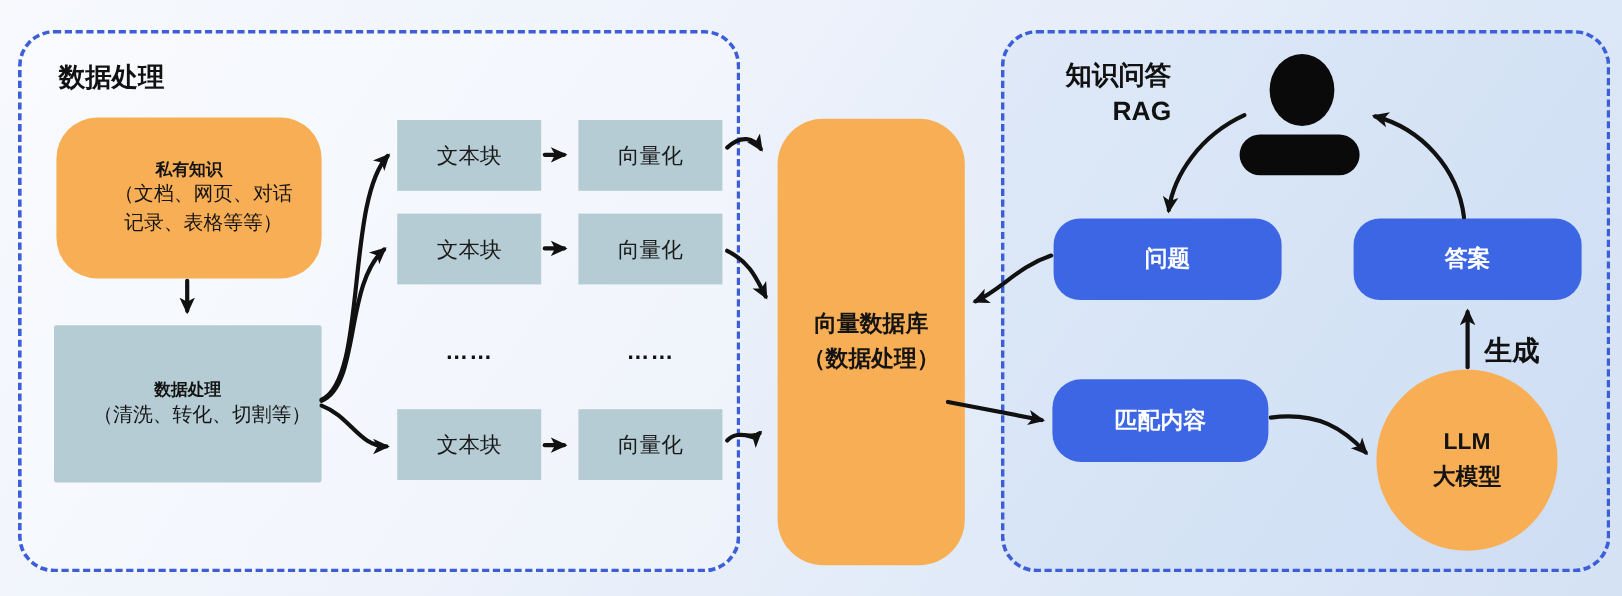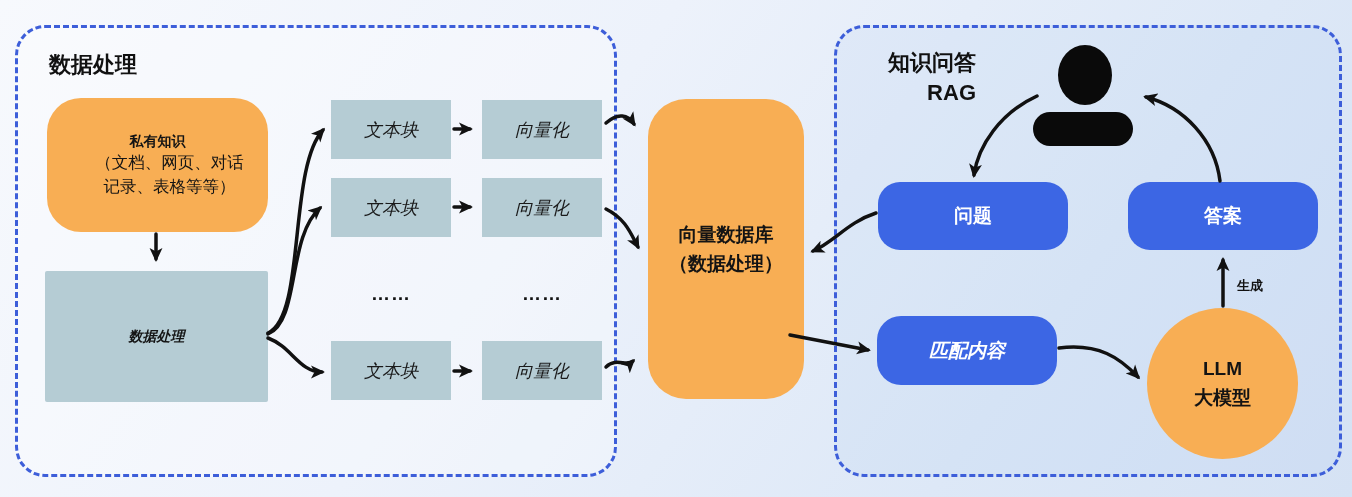--- a/index.html
+++ b/index.html
@@ -26,50 +26,50 @@
     font-size: 22px; font-weight: 700; color: #111;
     line-height: 1.35;
     white-space: pre-line;
   }
   #left-title  { left: 49px; top: 50px; }
   #right-title { left: 870px; top: 48px; width: 106px; text-align: right; }
 
   .node { position: absolute; display: flex; flex-direction: column; align-items: center; justify-content: center; text-align: center; }
 
   .orange { background: #f8ae54; }
-  .steel  { background: #b5ccd4; font-style: italic; }
+  .steel  { background: #b5ccd4; }
   .blue   { background: #3c66e4; color: #fff; }
 
   #pk-node { left: 47px; top: 98px; width: 221px; height: 134px; border-radius: 34px; padding: 0 21px; }
   #dp-node { left: 45px; top: 271px; width: 223px; height: 131px; border-radius: 2px; padding: 0 8px; }
   .node-title { font-size: 14px; font-weight: 700; line-height: 1.45; }
   .node-sub   { font-size: 16.5px; font-weight: 400; line-height: 1.45; margin-left: 24px; }
 
   .small-box { width: 120px; height: 59px; font-size: 18px; font-weight: 400; color: #1a1a1a; }
   #tb1 { left: 331px; top: 100px; } #vz1 { left: 482px; top: 100px; }
   #tb2 { left: 331px; top: 178px; } #vz2 { left: 482px; top: 178px; }
   #tb3 { left: 331px; top: 341px; } #vz3 { left: 482px; top: 341px; }
 
   .dots { position: absolute; width: 120px; top: 281px; height: 26px;
           display: flex; align-items: center; justify-content: center;
           font-size: 19px; font-weight: 700; color: #111; letter-spacing: 1px; }
   #dots-tb { left: 331px; } #dots-vz { left: 482px; }
 
-  #db-node { left: 648px; top: 99px; width: 156px; height: 300px; border-radius: 38px; padding: 0 4px; }
+  #db-node { left: 648px; top: 99px; width: 156px; height: 372px; border-radius: 38px; padding: 0 4px; }
   #db-node .node-title { font-size: 19px; line-height: 1.55; }
 
   .pill { height: 68px; border-radius: 22px; font-size: 19px; font-weight: 700; }
   #question-node { left: 878px;  top: 182px; width: 190px; }
   #answer-node   { left: 1128px; top: 182px; width: 190px; text-align: right; }
-  #matched-node  { left: 877px;  top: 316px; width: 180px; height: 69px; border-radius: 24px; font-style: italic; }
+  #matched-node  { left: 877px;  top: 316px; width: 180px; height: 69px; border-radius: 24px; }
 
   #llm-node { left: 1147px; top: 308px; width: 151px; height: 151px; border-radius: 50%; }
   #llm-node .node-title { font-size: 19px; line-height: 1.5; }
 
-  #generate-label { position: absolute; left: 1237px; top: 277px; font-size: 13px; font-weight: 700; color: #111; }
+  #generate-label { position: absolute; left: 1237px; top: 277px; font-size: 23px; font-weight: 700; color: #111; }
 
   #arrows-layer { position: absolute; left: 0; top: 0; width: 1352px; height: 497px; pointer-events: none; }
   .arrow { stroke: #111; stroke-width: 3.5; fill: none; stroke-linecap: round; }
 </style>
 </head>
 <body>
 
 <div id="stage">
 
   <div id="left-panel" class="panel"></div>
@@ -79,20 +79,21 @@
   <div id="right-title" class="panel-title">知识问答
 RAG</div>
 
   <div id="pk-node" class="node orange">
     <div class="node-title">私有知识</div>
     <div class="node-sub">（文档、网页、对话记录、表格等等）</div>
   </div>
 
   <div id="dp-node" class="node steel">
     <div class="node-title">数据处理</div>
+    <div class="node-sub">（清洗、转化、切割等）</div>
   </div>
 
   <div id="tb1" class="node steel small-box">文本块</div>
   <div id="vz1" class="node steel small-box">向量化</div>
   <div id="tb2" class="node steel small-box">文本块</div>
   <div id="vz2" class="node steel small-box">向量化</div>
 
   <div id="dots-tb" class="dots">……</div>
   <div id="dots-vz" class="dots">……</div>
 

